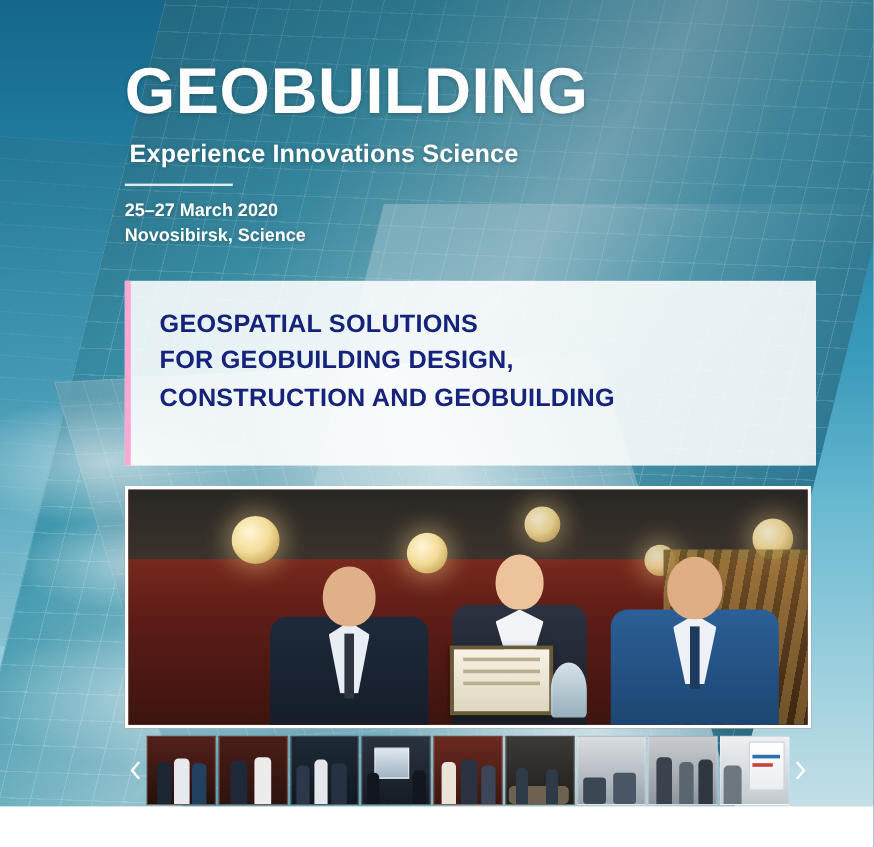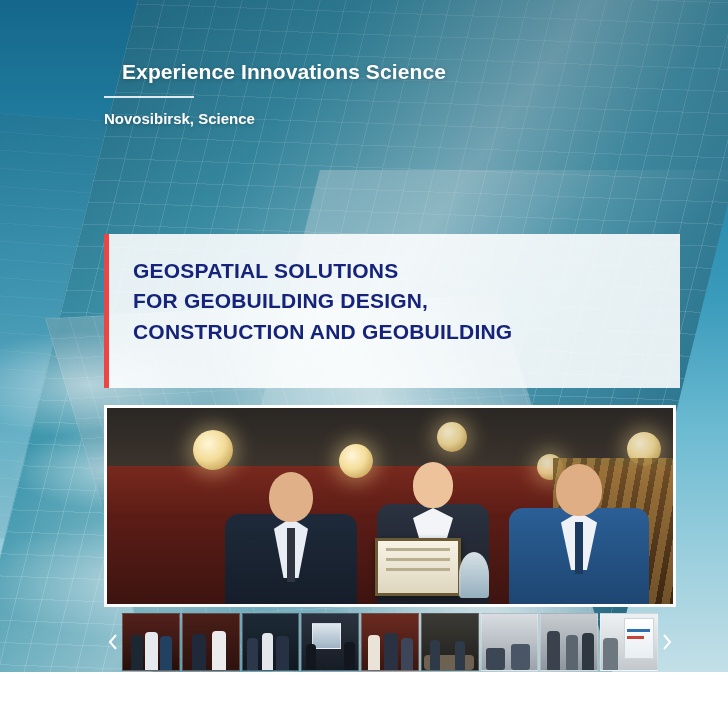--- a/index.html
+++ b/index.html
@@ -114,21 +114,21 @@
   .brand {
     font-size: 54px;
     font-weight: bold;
     letter-spacing: 0.5px;
     line-height: 1.05;
     margin: 0;
   }
   .tagline {
     font-size: 21px;
     font-weight: bold;
-    margin: 12px 0 0 18px;
+    margin: 12px 0 0 4px;
     letter-spacing: 0.1px;
   }
   .rule {
     width: 90px;
     height: 2px;
     background: rgba(255,255,255,0.85);
     margin: 12px 0 10px 0;
   }
   .dates, .place {
     font-size: 15px;
@@ -138,21 +138,21 @@
   }
 
   
   .headline-panel {
     position: absolute;
     left: 104px;
     top: 234px;
     width: 576px;
     height: 154px;
     background: rgba(255,255,255,0.88);
-    border-left: 5px solid #ef4444;
+    border-left: 5px solid #f9a8d4;
     padding: 22px 24px;
   }
   .headline-panel .line {
     color: #16237a;
     font-size: 21px;
     font-weight: bold;
     line-height: 1.45;
     letter-spacing: 0.2px;
     white-space: nowrap;
   }
@@ -342,22 +342,24 @@
     <div class="facade2"></div>
     <div class="glare"></div>
     <div class="cloud c1"></div>
     <div class="cloud c2"></div>
     <div class="cloud c3"></div>
     <div class="cloud c4"></div>
     <div class="bg-shade"></div>
   </div>
 
   <div class="title-block">
+    <h1 class="brand">GEOBUILDING</h1>
     <p class="tagline">Experience Innovations Science</p>
     <div class="rule"></div>
+    <p class="dates">25–27 March 2020</p>
     <p class="place">Novosibirsk, Science</p>
   </div>
 
   <div class="headline-panel">
     <div class="line">GEOSPATIAL SOLUTIONS</div>
     <div class="line">FOR GEOBUILDING DESIGN,</div>
     <div class="line">CONSTRUCTION AND GEOBUILDING</div>
   </div>
 
   <div class="main-photo">

